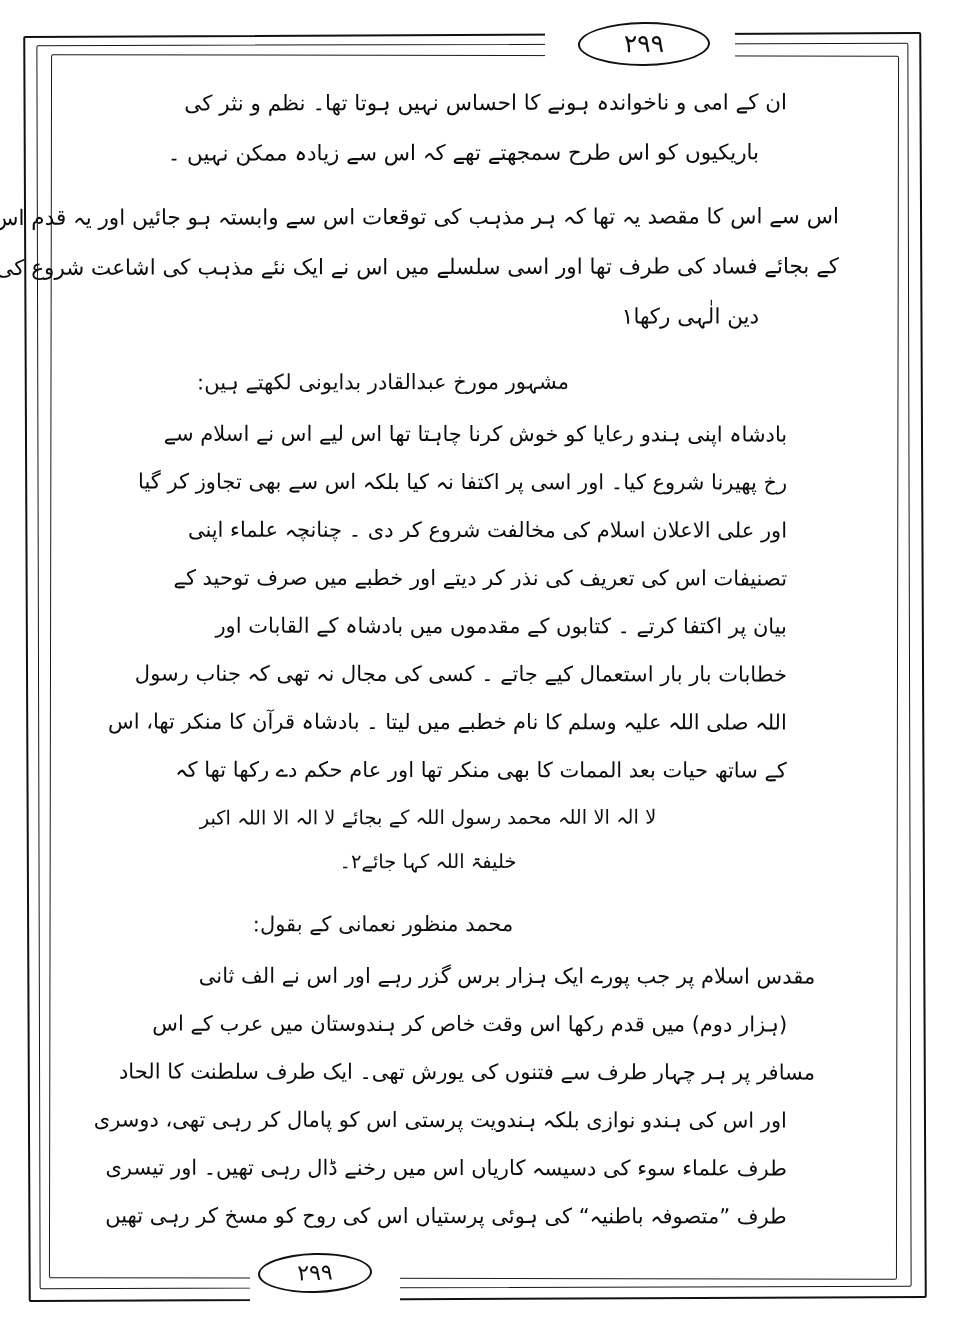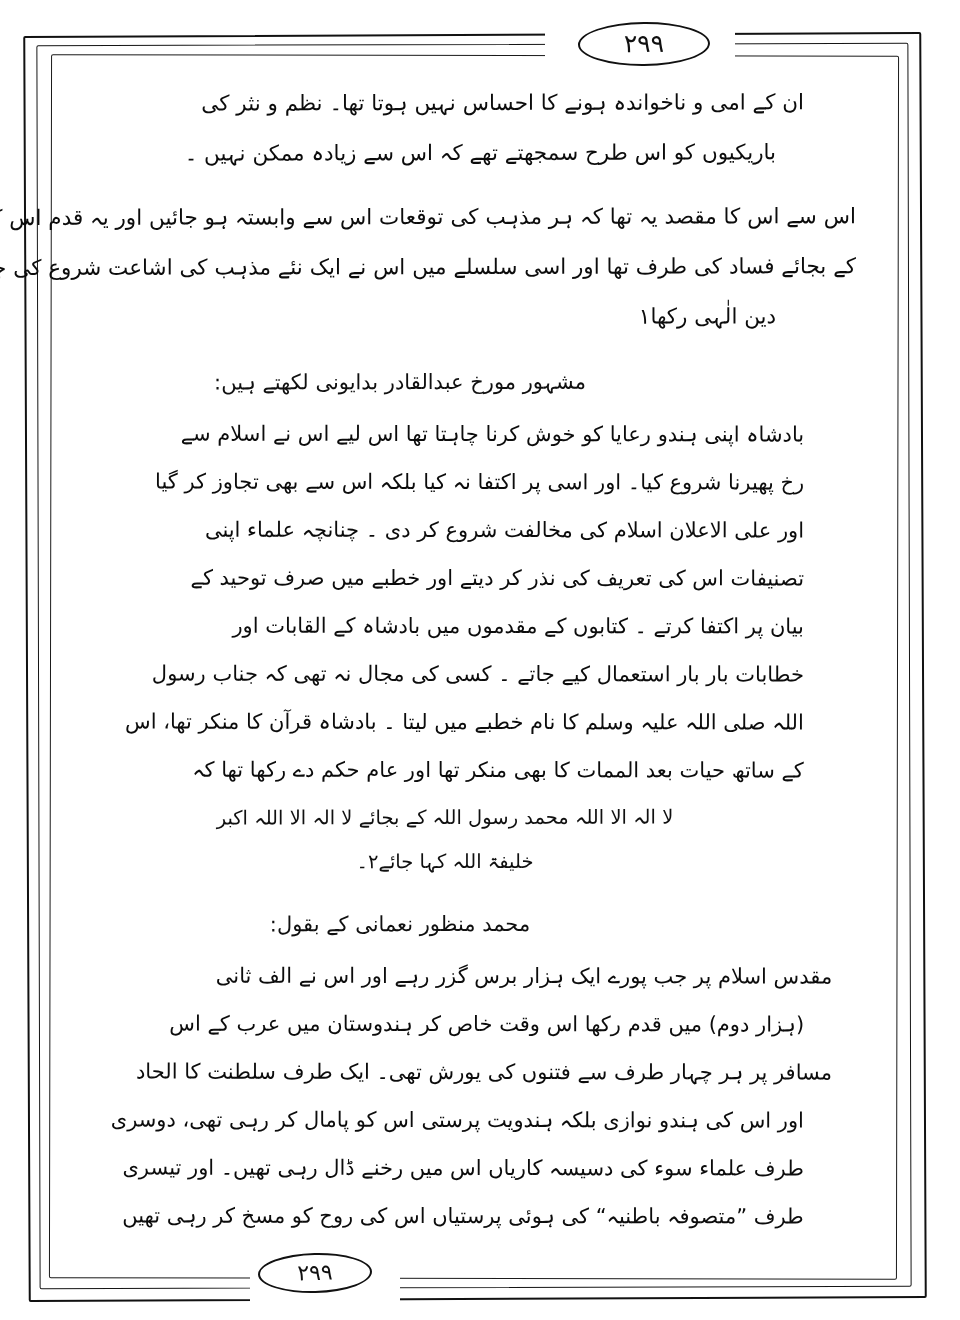--- a/index.html
+++ b/index.html
@@ -97,21 +97,21 @@
     height: 36px;
     font-size: 22px;
     transform: rotate(-1.4deg);
   }
   .page-oval span { transform: translateY(-1px); }
 
   
   .content {
     position: absolute;
     top: 78px;
-    left: 70px;
+    left: 53px;
     width: 790px;
     height: 1170px;
     z-index: 2;
   }
 
   .block { margin-bottom: 2px; }
 
   .line {
     direction: rtl;
     text-align: right;

